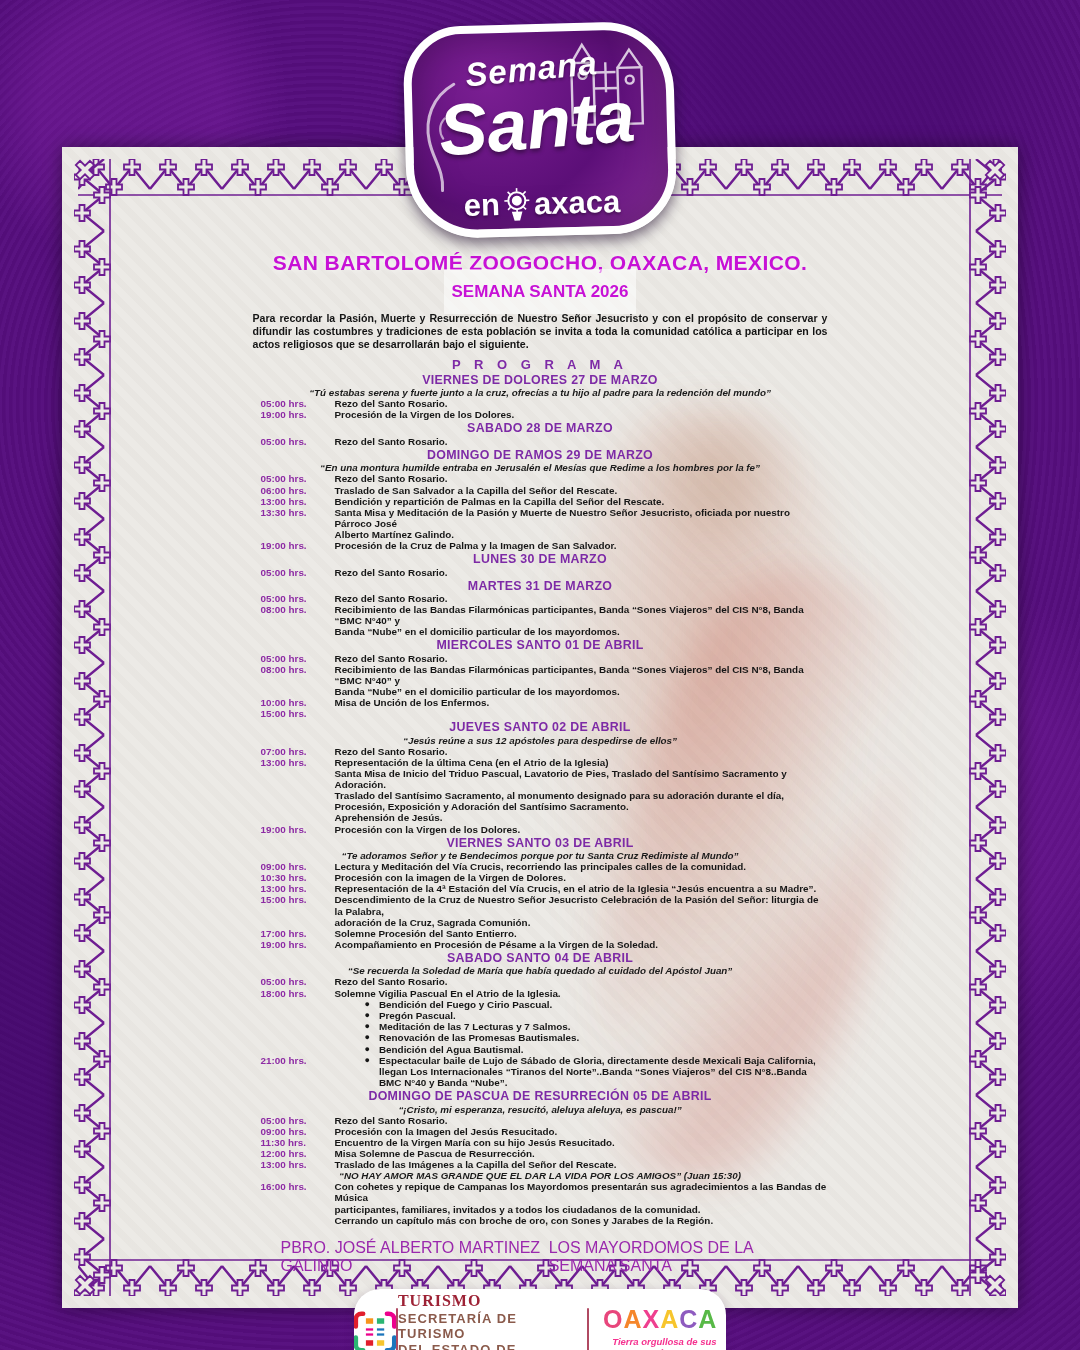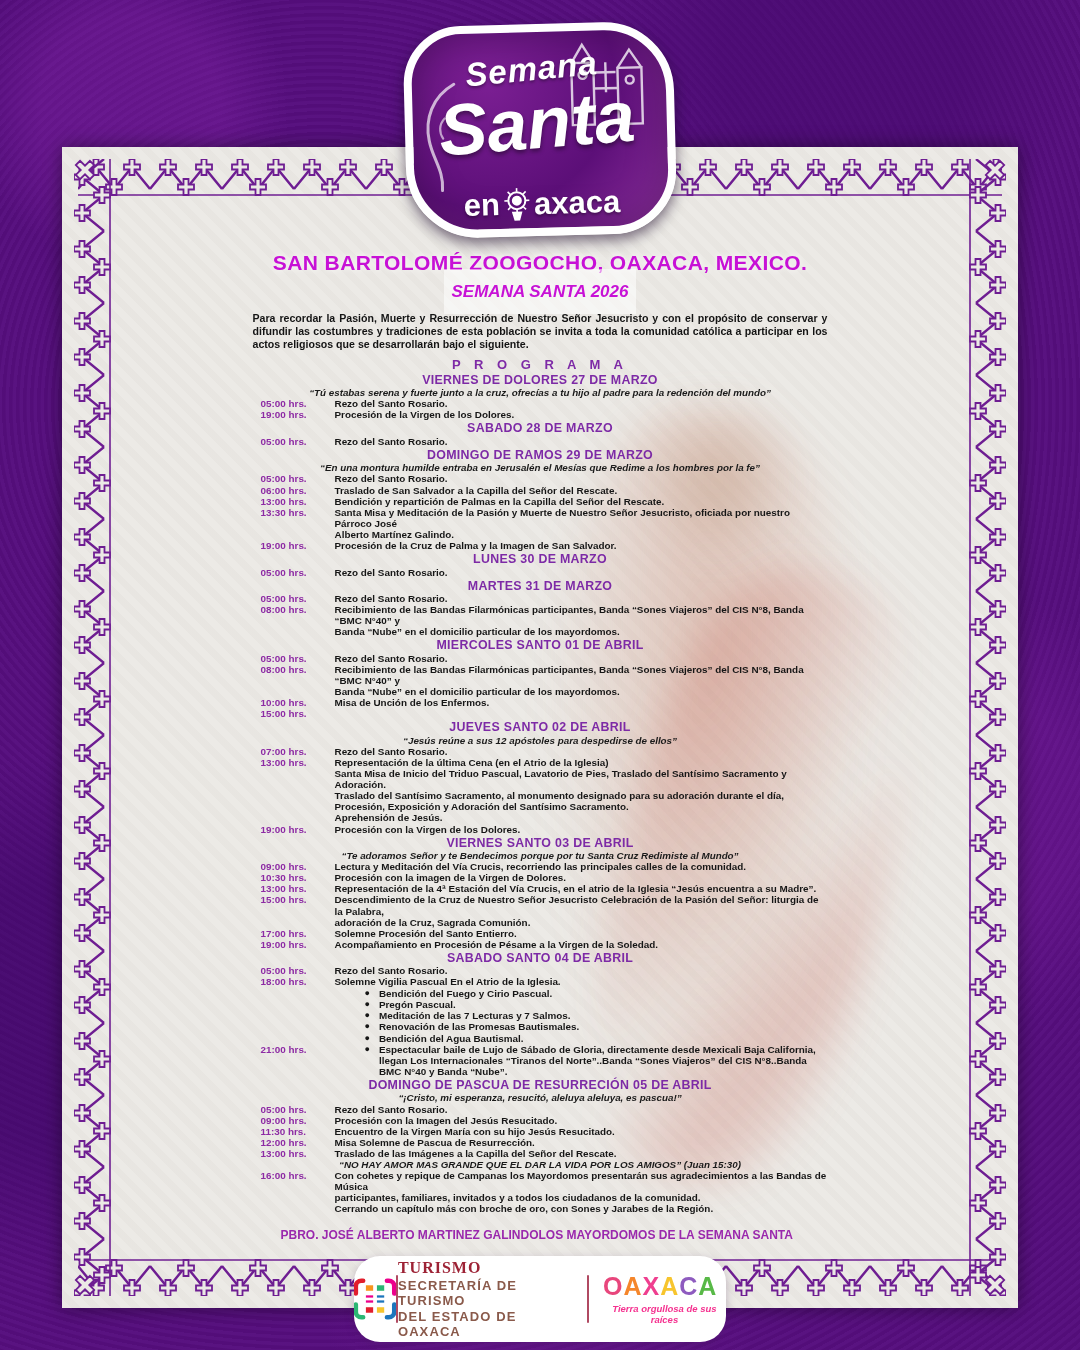--- a/index.html
+++ b/index.html
@@ -55,37 +55,37 @@
         color:#fff;font-size:72px;font-weight:700;font-style:italic;
         transform:rotate(-3deg);letter-spacing:0px;text-shadow:0 3px 4px rgba(0,0,0,.4);}
   .logo-en{position:absolute;left:0;right:0;bottom:14px;display:flex;align-items:center;
         justify-content:center;gap:2px;color:#fff;font-size:31px;font-weight:700;
         text-shadow:0 2px 3px rgba(0,0,0,.35);}
   
   .content{position:relative;z-index:4;width:575px;margin:0 auto;padding-top:104px;}
   .title{color:#c711d6;font-size:21px;font-weight:700;text-align:center;letter-spacing:.4px;
          text-shadow:0 0 6px rgba(255,255,255,.9);}
   .subtitle{color:#c711d6;font-size:17px;font-weight:700;text-align:center;margin-top:7px;}
-  .subtitle span{background:rgba(255,255,255,.55);padding:13px 8px;font-style:italic;}
+  .subtitle span{background:rgba(255,255,255,.55);padding:13px 8px;}
   .intro{color:#141414;font-size:10.6px;font-weight:700;line-height:1.25;text-align:justify;margin-top:10px;}
   .program-label{color:#7d2aa6;font-size:13px;font-weight:700;text-align:center;
                  letter-spacing:5px;margin-top:5px;}
   
   .day-heading{color:#7d2aa6;font-size:12.4px;font-weight:700;text-align:center;
                letter-spacing:.3px;line-height:1.16;margin-top:1px;}
   .quote{color:#1a1a1a;font-size:9.8px;font-weight:700;font-style:italic;text-align:center;line-height:1.14;}
   .row{display:grid;grid-template-columns:74px 1fr;align-items:start;gap:8px;}
   .time{color:#8d2ba4;font-weight:700;font-size:9.9px;line-height:1.12;padding-left:8px;white-space:nowrap;}
   .etext{color:#161616;font-weight:700;font-size:9.9px;line-height:1.12;}
   .eline{margin:0;}
   .bullet{display:flex;gap:9px;padding-left:30px;}
   .bullet .dot{font-size:9px;line-height:1.25;}
   
   .signatures{display:flex;justify-content:flex-start;padding:0 14px 0 28px;margin-top:13px;
-              color:#9a28ad;font-weight:700;font-size:12px;}
+              color:#9a28ad;font-weight:400;font-size:16px;}
   .logo-box{width:372px;height:86px;background:#fff;border-radius:26px;margin:14px auto 0;
             display:flex;align-items:center;justify-content:center;gap:14px;
             box-shadow:0 3px 10px rgba(60,20,80,.25);}
   .turismo{display:flex;align-items:center;}
   .tur-text .t1{color:#9d2235;font-family:"Liberation Serif",serif;font-weight:700;font-size:16px;letter-spacing:1px;}
   .tur-text .t2,.tur-text .t3{color:#8a5a4b;font-size:13px;font-weight:700;letter-spacing:1.1px;margin-top:1px;}
   .vdiv{width:2px;height:48px;background:#b04a62;border-radius:2px;}
   .oaxaca .letters{font-size:25px;font-weight:700;letter-spacing:1px;display:flex;align-items:baseline;}
   .oaxaca .tagline{color:#f5318f;font-size:9.5px;font-weight:700;font-style:italic;margin-top:2px;text-align:center;}
 </style>
@@ -333,20 +333,21 @@
           </div>
           <div class="row">
             <div class="time">19:00 hrs.</div>
             <div class="etext">
               <div class="eline">Acompañamiento en Procesión de Pésame a la Virgen de la Soledad.</div>
             </div>
           </div>
         </div>
         <div class="day">
           <div class="day-heading">SABADO SANTO 04 DE ABRIL</div>
+          <div class="quote">“Se recuerda la Soledad de María que había quedado al cuidado del Apóstol Juan”</div>
           <div class="row">
             <div class="time">05:00 hrs.</div>
             <div class="etext">
               <div class="eline">Rezo del Santo Rosario.</div>
             </div>
           </div>
           <div class="row">
             <div class="time">18:00 hrs.</div>
             <div class="etext">
               <div class="eline">Solemne Vigilia Pascual En el Atrio de la Iglesia.</div>

